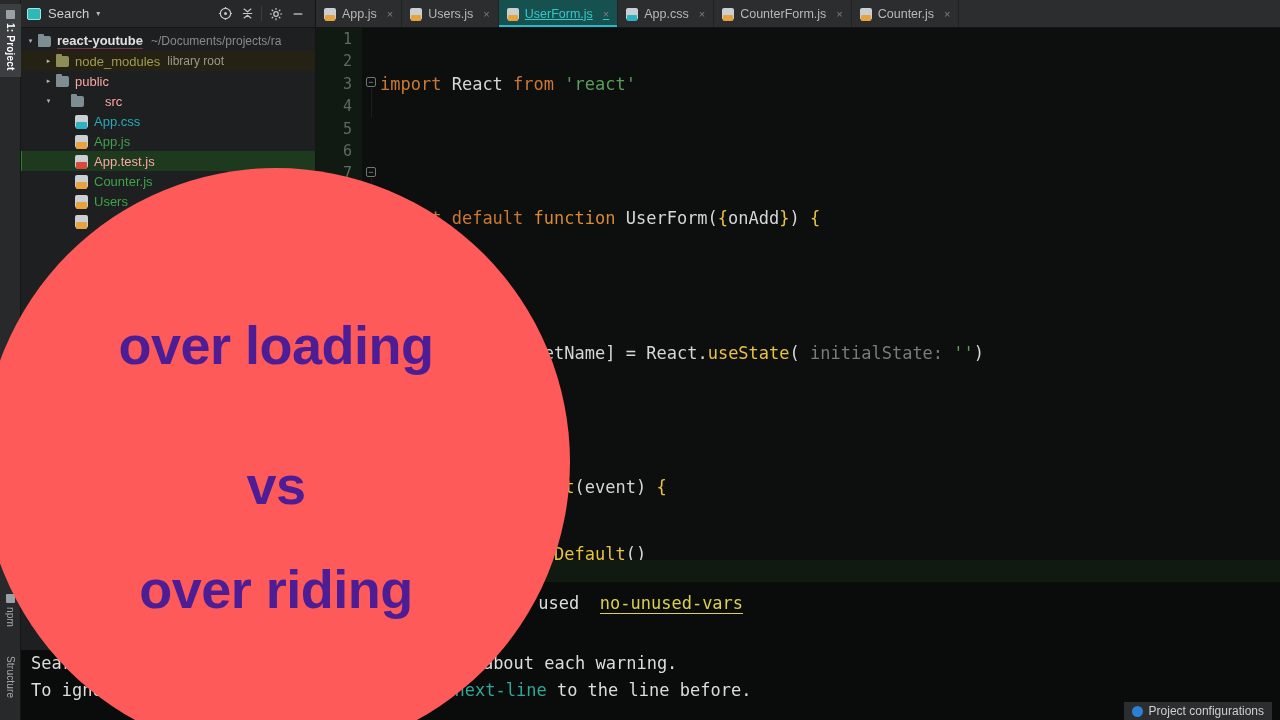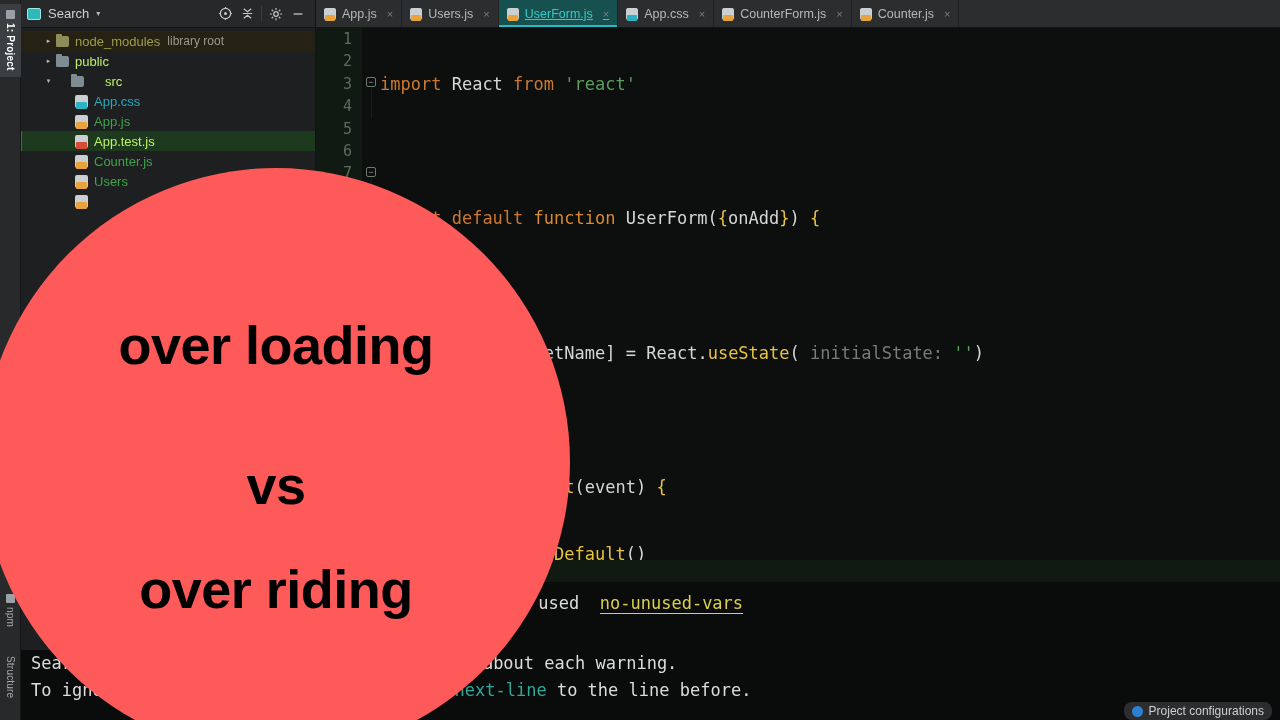--- a/index.html
+++ b/index.html
@@ -49,21 +49,21 @@
   .fico { width:13px; height:13px; margin-right:6px; flex:none; position:relative;
           background:#c9cfd2; border-radius:2px; }
   .fico::after { content:""; position:absolute; left:1px; bottom:-1px; width:11px; height:7px;
                  background:#e8a33d; border-radius:1px; }
   .fico.js::after { background:#e8a33d; }
   .fico.css::after { background:#2bb3c4; }
   .fico.test::after { background:#d94a3a; }
   .nm-lbl { color:#9d9d4e; }
   .lib { color:#9a9a8c; margin-left:7px; font-size:12px; }
   .path { color:#8a8a8a; margin-left:8px; font-size:12px; }
-  .fn-white { color:#bef264; }
+  .fn-white { color:#fca5a5; }
   .fn-green { color:#3fa34a; }
   .fn-teal  { color:#2aa9bb; }
   .root-lbl { color:#e0e0e0; font-weight:bold; border-bottom:1px solid #7a3040; }
 
   
   .editor { position:absolute; left:316px; top:0; right:0; bottom:0; background:#0d0f0e; }
 
   .tabbar { height:28px; background:#2b2d2e; display:flex; align-items:stretch;
             border-bottom:1px solid #141516; }
   .etab { display:flex; align-items:center; gap:6px; padding:0 8px; font-size:12.5px;
@@ -113,29 +113,29 @@
   .tline { white-space:pre; padding-left:0; }
   .tyellow { color:#ddd04a; border-bottom:1px solid #ddd04a; }
   .tcyan { color:#2fa89a; }
 
   
   .termfull { position:absolute; left:21px; right:0; bottom:0; height:70px;
               background:#0a0c0b; font-family:"DejaVu Sans Mono", monospace;
               font-size:17px; line-height:27px; color:#dcdcdc; z-index:6; padding-left:10px; }
   .statusitem { position:absolute; right:8px; bottom:0; height:18px; display:flex;
                 align-items:center; gap:6px; font-size:12px; color:#cfcfcf;
-                background:#2b2d2e; padding:0 8px; border-radius:8px; z-index:8; }
+                background:#2b2d2e; padding:0 8px; border-radius:0; z-index:8; }
   .statusitem .dot { width:11px; height:11px; border-radius:50%; background:#2b7fd4; flex:none; }
 
   
   .circle { position:absolute; left:-18px; top:168px; width:588px; height:588px;
             background:#ff5a5a; border-radius:50%; z-index:20;
             display:flex; flex-direction:column; align-items:center;
             justify-content:flex-start; padding-top:150px; }
-  .ctext { color:#000000; font-weight:bold; font-size:54px; line-height:1.0;
+  .ctext { color:#4c1d95; font-weight:bold; font-size:54px; line-height:1.0;
            text-align:center; letter-spacing:-0.5px; }
   .ctext.l1 { margin-bottom:50px; }
   .ctext.l2 { margin-bottom:50px;margin-top:36px; }
 </style>
 </head>
 <body>
 
 <div id="root">
 
   <div class="leftstrip">
@@ -178,20 +178,26 @@
           </svg>
       </span>
       <span class="hicon">
         <svg width="14" height="14" viewBox="0 0 16 16">
             <path d="M3 8h10" stroke="#c6c6c6" stroke-width="1.5"></path>
           </svg>
       </span>
     </div>
 
     <div class="tree">
+      <div class="trow" style="padding-left:2px;">
+        <span class="arrow">▾</span>
+        <span class="fold"></span>
+        <span class="root-lbl">react-youtube</span>
+        <span class="path">~/Documents/projects/ra</span>
+      </div>
       <div class="trow nm" style="padding-left:20px;">
         <span class="arrow">▸</span>
         <span class="fold yl"></span>
         <span class="nm-lbl">node_modules</span>
         <span class="lib">library root</span>
       </div>
       <div class="trow" style="padding-left:20px;">
         <span class="arrow">▸</span>
         <span class="fold"></span>
         <span class="fn-white">public</span>

